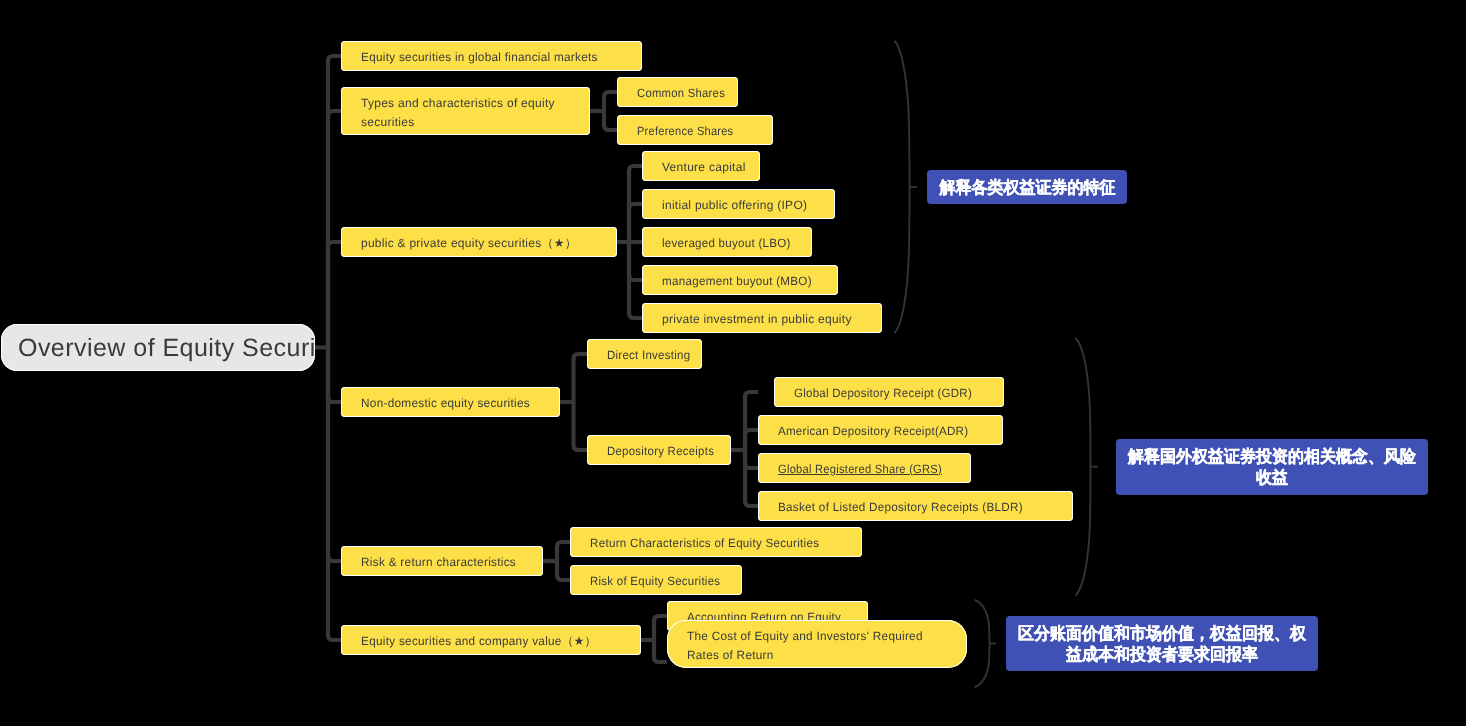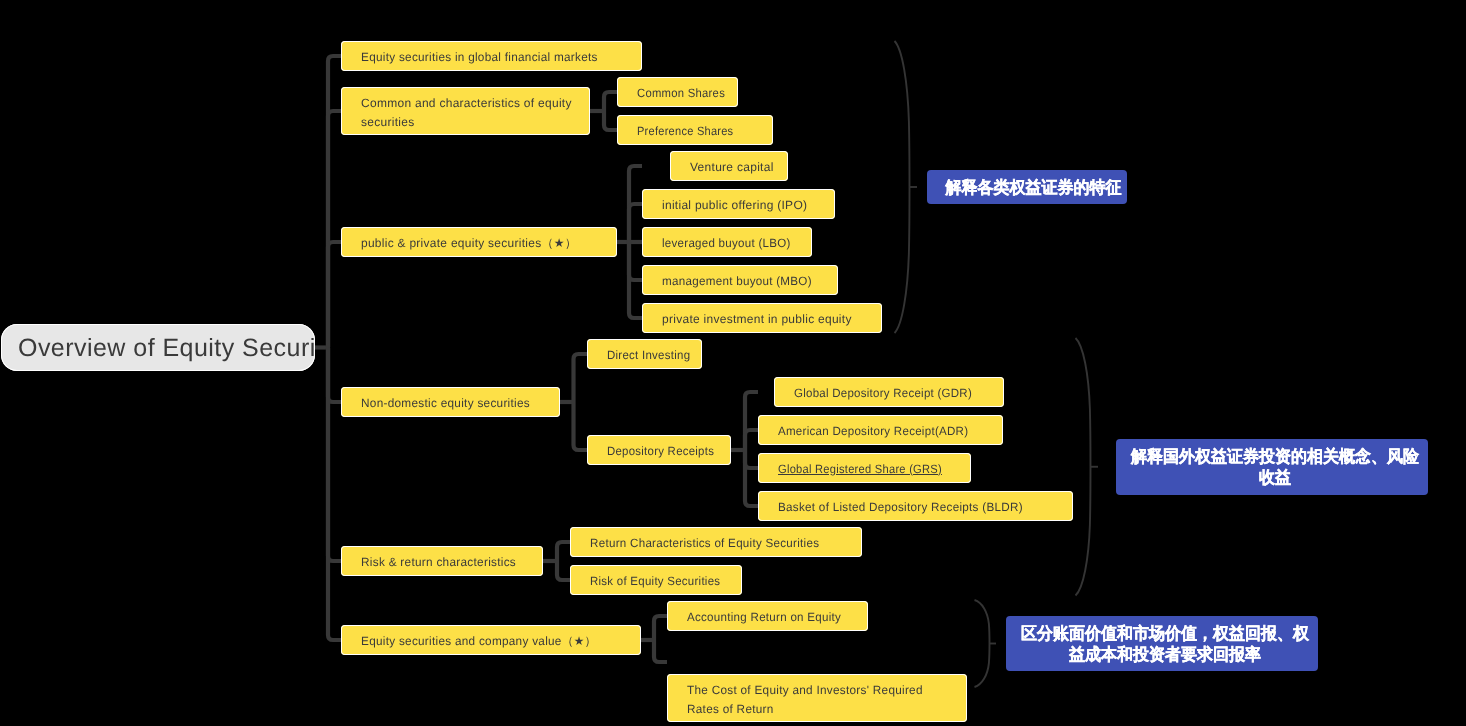--- a/index.html
+++ b/index.html
@@ -16,21 +16,21 @@
         padding:5px 20px;white-space:pre;display:flex;align-items:center;
         justify-content:flex-start;overflow:hidden;
         box-shadow:inset 0 0 0 1px #ffffff;letter-spacing:0.28px;}
   .node .txt{display:block;transform-origin:left center;position:relative;top:1px;}
   .node.wrap{align-items:flex-start;padding-top:6px;}
   .node.wrap .txt{white-space:pre;}
   .root{background:#e7e7e7;color:#3a3a3a;font-size:25px;line-height:25px;padding:11px 17px;
         border-radius:16px;letter-spacing:0.46px;}
   .summary{position:absolute;box-sizing:border-box;border-radius:4px;background:#3f51b5;
            color:#fff;font-weight:bold;font-size:17px;line-height:21px;text-align:center;
-           white-space:pre;display:flex;align-items:center;justify-content:flex-end;
+           white-space:pre;display:flex;align-items:center;justify-content:center;
            overflow:hidden;}
   .summary .txt{display:block;transform:scaleX(0.941);transform-origin:center center;
                 -webkit-text-stroke:0.35px #fff;}
 </style>
 </head>
 <body>
 
 <div id="stage">
   <svg class="links" id="svg-links">
       <path d="M315 347.5 H328" fill="none" stroke="#383838" stroke-width="4.2" stroke-linecap="butt"></path>
@@ -66,43 +66,43 @@
       <path d="M894.5 41 C902.3 49.03 907.7 81.88 908.9 121.30000000000001 C909.5 146.12 909.5 166.56 909.5 187 C909.5 207.44 909.5 227.88 908.9 252.7 C907.7 292.12 902.3 324.97 894.5 333" fill="none" stroke="#343434" stroke-width="1.9" stroke-linecap="butt"></path>
       <path d="M909.5 187 H917" fill="none" stroke="#343434" stroke-width="1.9" stroke-linecap="butt"></path>
       <path d="M1075.5 338 C1083.3 345.08125 1088.7 374.05 1089.9 408.8125 C1090.5 430.7 1090.5 448.725 1090.5 466.75 C1090.5 484.775 1090.5 502.8 1089.9 524.6875 C1088.7 559.45 1083.3 588.41875 1075.5 595.5" fill="none" stroke="#343434" stroke-width="1.9" stroke-linecap="butt"></path>
       <path d="M1090.5 466.75 H1098" fill="none" stroke="#343434" stroke-width="1.9" stroke-linecap="butt"></path>
       <path d="M974.5 600 C982.3 602.3925 987.7 612.18 988.9 623.925 C989.5 631.32 989.5 637.41 989.5 643.5 C989.5 649.59 989.5 655.68 988.9 663.075 C987.7 674.82 982.3 684.6075 974.5 687" fill="none" stroke="#343434" stroke-width="1.9" stroke-linecap="butt"></path>
       <path d="M989.5 643.5 H996" fill="none" stroke="#343434" stroke-width="1.9" stroke-linecap="butt"></path>
     </svg>
   <div id="nodes-layer">
       <div class="node root" style="left: 1px; top: 324px; width: 314px; height: 47px;"><span class="txt">Overview of Equity Securities</span></div>
       <div class="node" style="left: 341px; top: 41px; width: 301px; height: 30px;"><span class="txt" style="transform: scaleX(0.98083);">Equity securities in global financial markets</span></div>
-      <div class="node wrap" style="left: 341px; top: 87px; width: 249px; height: 48px;"><span class="txt" style="transform: scaleX(0.999468);">Common and characteristics of equity
+      <div class="node wrap" style="left: 341px; top: 87px; width: 249px; height: 48px;"><span class="txt" style="transform: scaleX(0.999468);">Types and characteristics of equity
 securities</span></div>
       <div class="node" style="left: 617px; top: 77px; width: 121px; height: 30px;"><span class="txt" style="transform: scaleX(0.939885);">Common Shares</span></div>
       <div class="node" style="left: 617px; top: 115px; width: 156px; height: 30px;"><span class="txt" style="transform: scaleX(0.919563);">Preference Shares</span></div>
       <div class="node" style="left: 341px; top: 227px; width: 276px; height: 30px;"><span class="txt" style="transform: scaleX(0.997264);">public &amp; private equity securities（★）</span></div>
-      <div class="node" style="left: 642px; top: 151px; width: 118px; height: 30px; margin-left: 28px;"><span class="txt">Venture capital</span></div>
+      <div class="node" style="left: 642px; top: 151px; width: 118px; height: 30px;"><span class="txt">Venture capital</span></div>
       <div class="node" style="left: 642px; top: 189px; width: 193px; height: 30px;"><span class="txt">initial public offering (IPO)</span></div>
       <div class="node" style="left: 642px; top: 227px; width: 170px; height: 30px;"><span class="txt" style="transform: scaleX(0.962313);">leveraged buyout (LBO)</span></div>
       <div class="node" style="left: 642px; top: 265px; width: 196px; height: 30px;"><span class="txt" style="transform: scaleX(0.969778);">management buyout (MBO)</span></div>
       <div class="node" style="left: 642px; top: 303px; width: 240px; height: 30px;"><span class="txt" style="transform: scaleX(0.998982);">private investment in public equity</span></div>
       <div class="node" style="left: 341px; top: 387px; width: 219px; height: 30px;"><span class="txt" style="transform: scaleX(0.983656);">Non-domestic equity securities</span></div>
       <div class="node" style="left: 587px; top: 339px; width: 115px; height: 30px;"><span class="txt" style="transform: scaleX(0.955506);">Direct Investing</span></div>
       <div class="node" style="left: 587px; top: 435px; width: 144px; height: 30px;"><span class="txt" style="transform: scaleX(0.95064);">Depository Receipts</span></div>
       <div class="node" style="left: 758px; top: 377px; width: 230px; height: 30px; margin-left: 16px;"><span class="txt" style="transform: scaleX(0.956546);">Global Depository Receipt (GDR)</span></div>
       <div class="node" style="left: 758px; top: 415px; width: 245px; height: 30px;"><span class="txt" style="transform: scaleX(0.962688);">American Depository Receipt(ADR)</span></div>
       <div class="node" style="left: 758px; top: 453px; width: 213px; height: 30px; text-decoration: underline;"><span class="txt" style="transform: scaleX(0.927064);">Global Registered Share (GRS)</span></div>
       <div class="node" style="left: 758px; top: 491px; width: 315px; height: 30px;"><span class="txt" style="transform: scaleX(0.973421);">Basket of Listed Depository Receipts (BLDR)</span></div>
       <div class="node" style="left: 341px; top: 546px; width: 202px; height: 30px;"><span class="txt" style="transform: scaleX(0.984535);">Risk &amp; return characteristics</span></div>
       <div class="node" style="left: 570px; top: 527px; width: 292px; height: 30px;"><span class="txt" style="transform: scaleX(0.968167);">Return Characteristics of Equity Securities</span></div>
       <div class="node" style="left: 570px; top: 565px; width: 172px; height: 30px;"><span class="txt" style="transform: scaleX(0.955495);">Risk of Equity Securities</span></div>
       <div class="node" style="left: 341px; top: 625px; width: 300px; height: 30px;"><span class="txt" style="transform: scaleX(0.980869);">Equity securities and company value（★）</span></div>
       <div class="node" style="left: 667px; top: 601px; width: 201px; height: 30px;"><span class="txt" style="transform: scaleX(0.965317);">Accounting Return on Equity</span></div>
-      <div class="node wrap" style="left: 667px; top: 674px; width: 300px; height: 48px;"><span class="txt" style="transform: scaleX(0.981711);">The Cost of Equity and Investors' Required
+      <div class="node wrap" style="left: 667px; top: 620px; width: 300px; height: 48px; border-radius: 19px;"><span class="txt" style="transform: scaleX(0.981711);">The Cost of Equity and Investors' Required
 Rates of Return</span></div>
       <div class="summary" style="left: 927px; top: 170px; width: 200px; height: 34px;"><span class="txt">解释各类权益证券的特征</span></div>
       <div class="summary" style="left: 1116px; top: 439px; width: 312px; height: 56px;"><span class="txt">解释国外权益证券投资的相关概念、风险
 收益</span></div>
       <div class="summary" style="left: 1006px; top: 616px; width: 312px; height: 55px;"><span class="txt">区分账面价值和市场价值，权益回报、权
 益成本和投资者要求回报率</span></div>
     </div>
 </div>
 
 </body></html>

